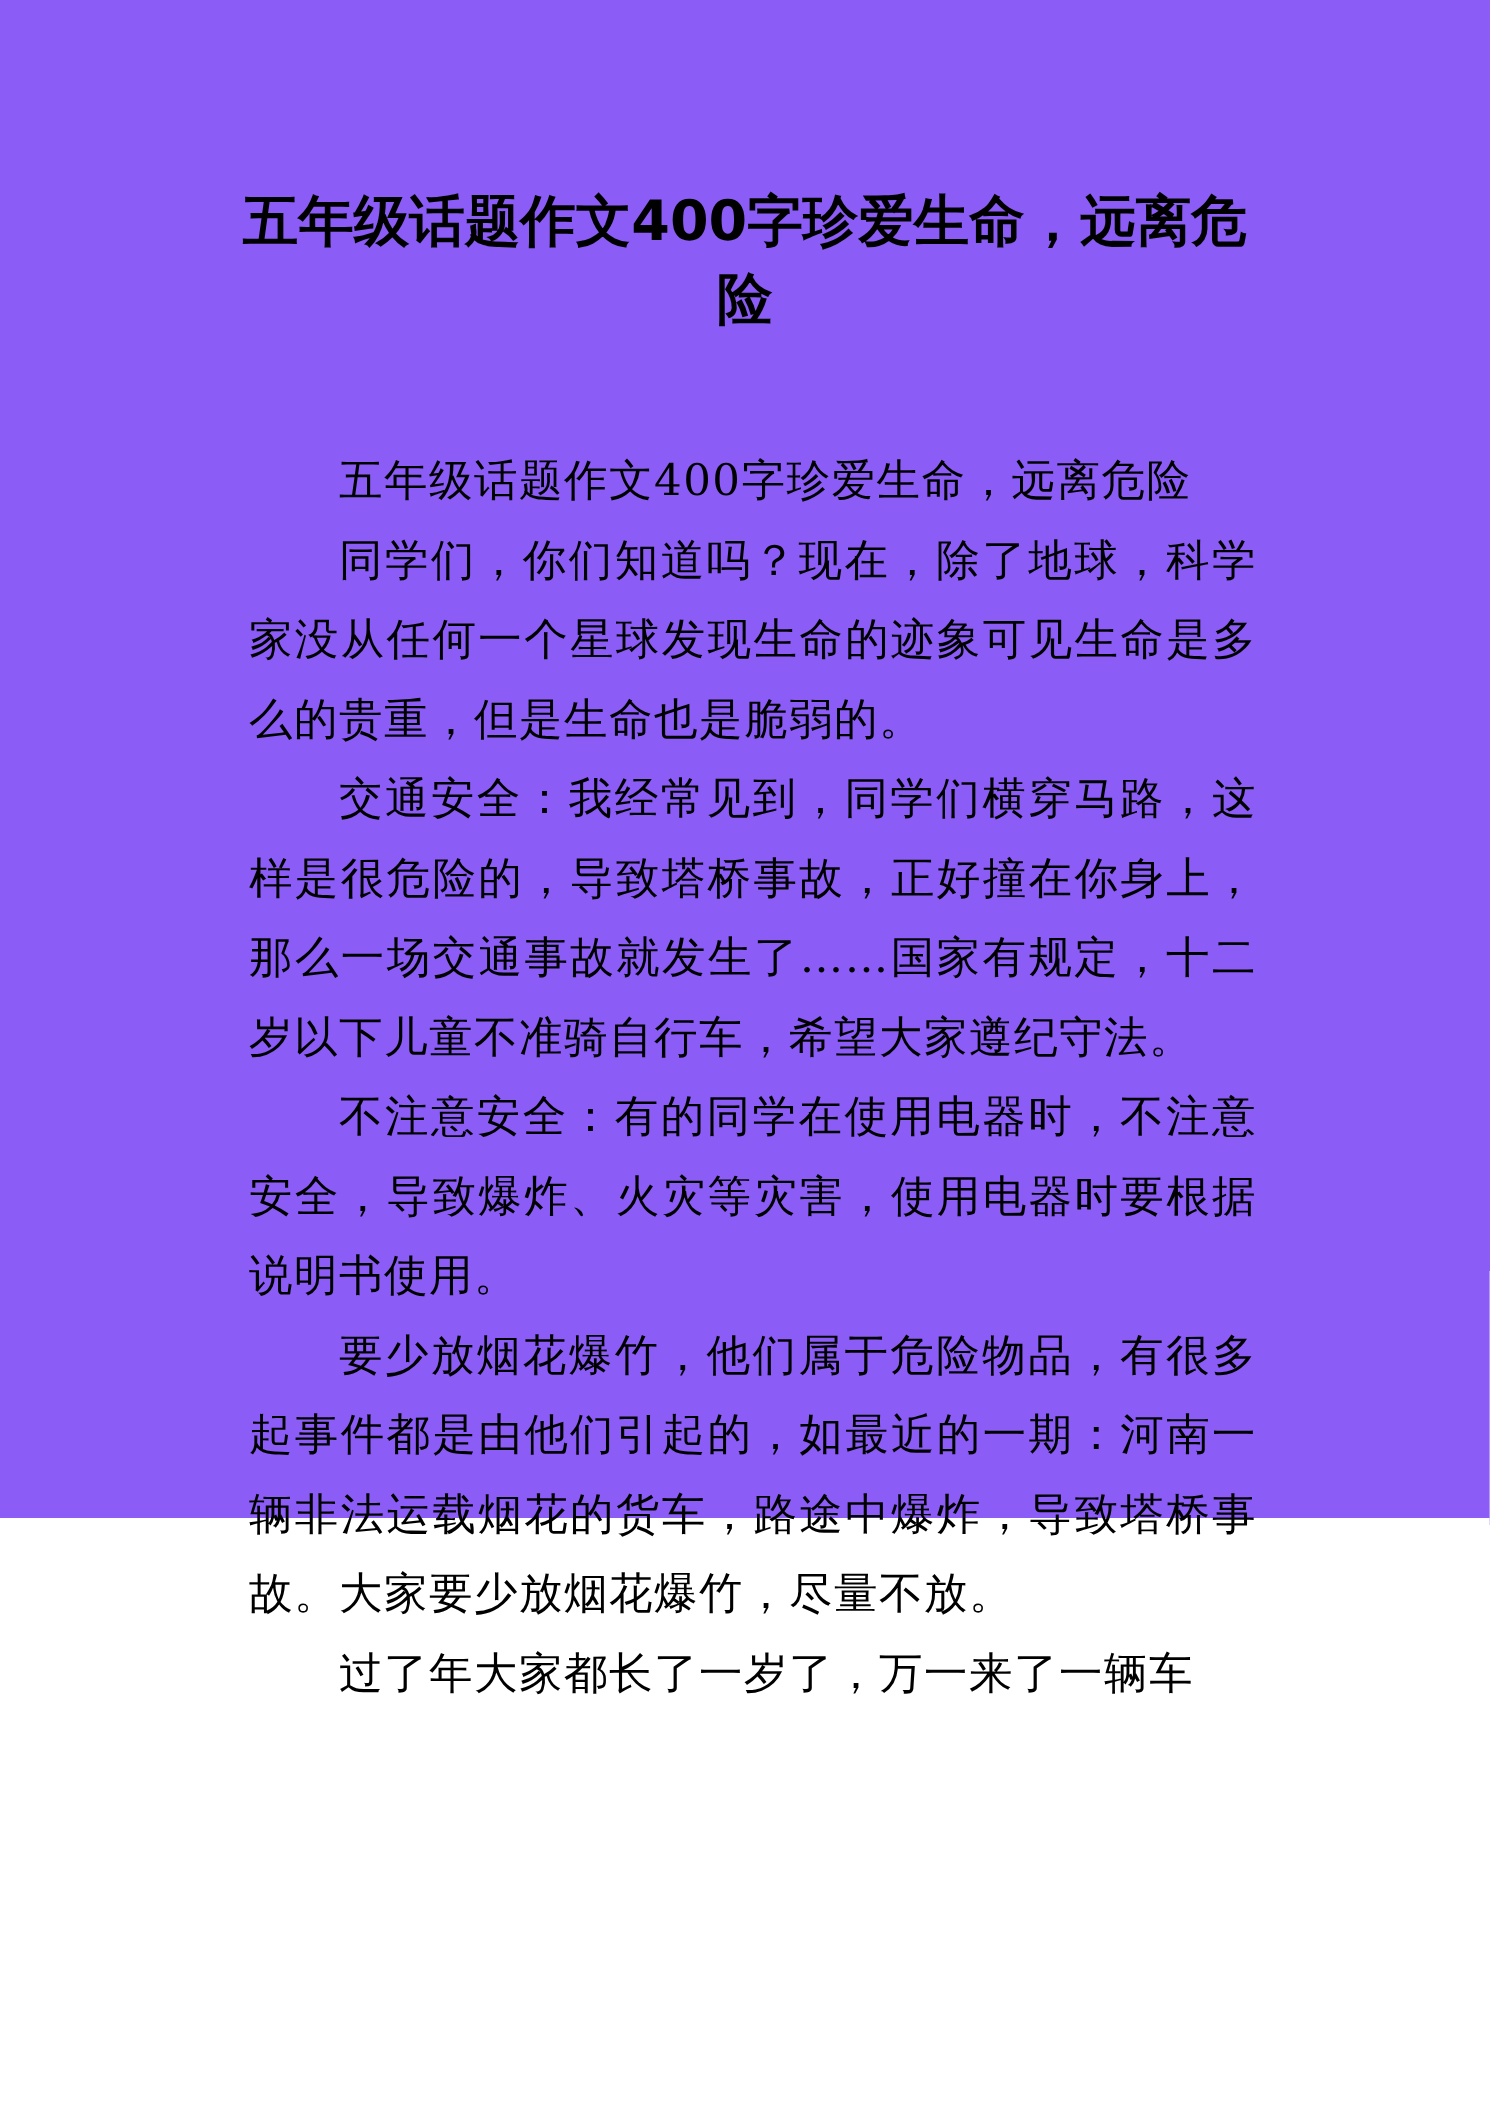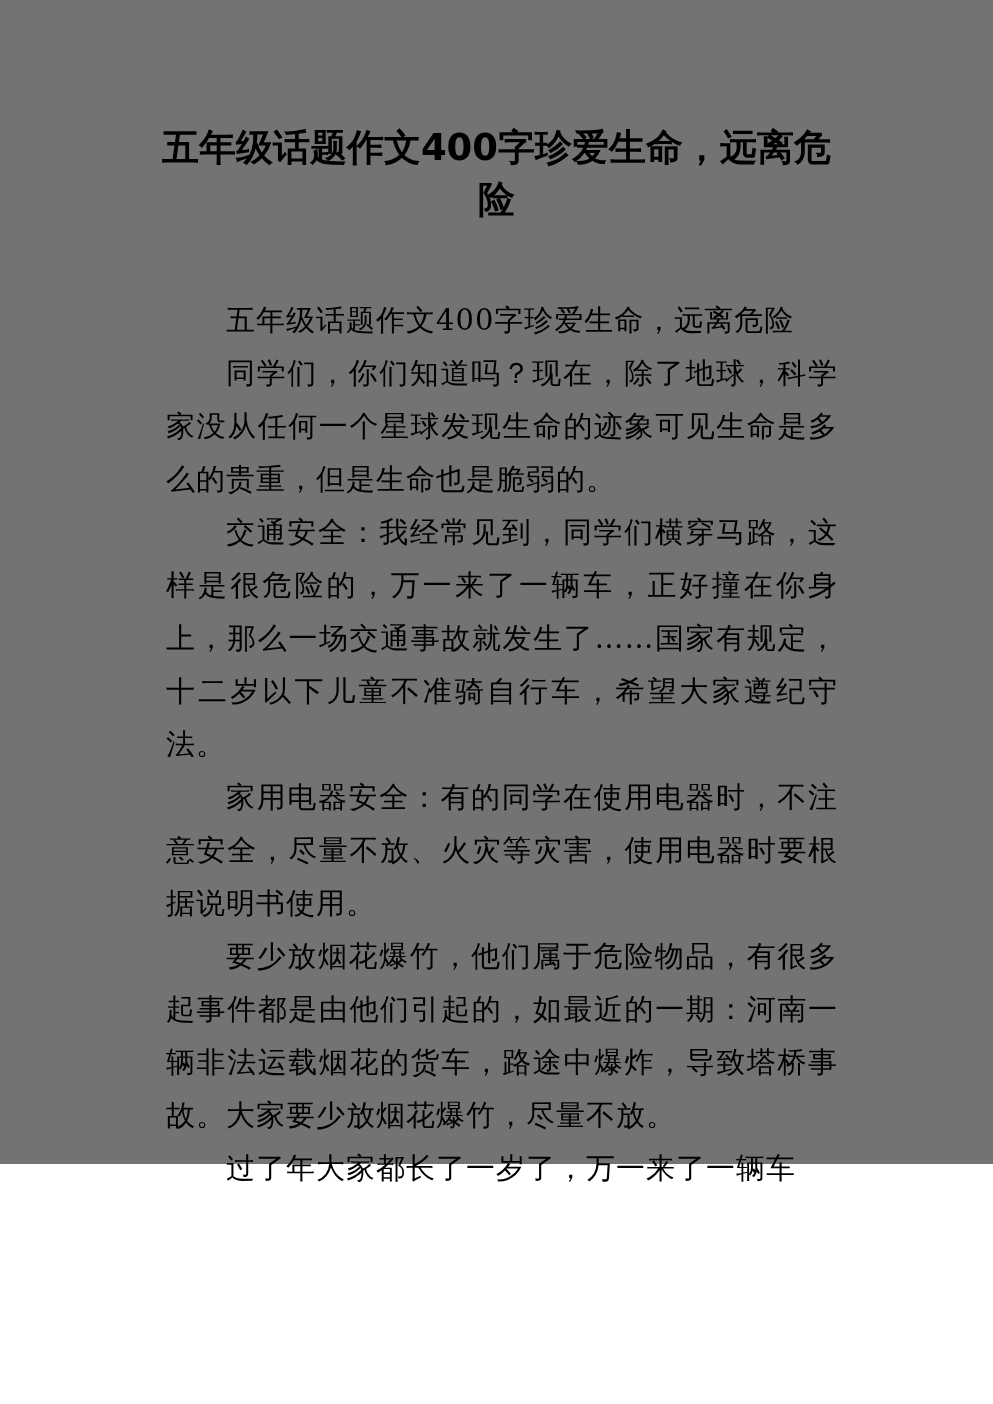--- a/index.html
+++ b/index.html
@@ -12,22 +12,22 @@
       height: 1404px;
       position: relative;
       overflow: hidden;
       color: #000000;
     }
     .page {
       position: absolute;
       left: 0;
       top: 0;
       width: 993px;
-      height: 1164px;
-      background: #737373;
+      height: 1012px;
+      background: #8b5cf6;
     }
     .title {
       position: absolute;
       left: 150px;
       top: 122px;
       width: 693px;
       margin: 0;
       text-align: center;
       font-family: "DejaVu Sans", "Liberation Sans", sans-serif;
       font-weight: bold;
@@ -53,18 +53,18 @@
   </style>
 </head>
 <body>
 
 <div class="page">
   <h1 class="title">五年级话题作文400字珍爱生命，远离危险</h1>
 
   <div class="body-text">
     <p>五年级话题作文400字珍爱生命，远离危险</p>
     <p>同学们，你们知道吗？现在，除了地球，科学家没从任何一个星球发现生命的迹象可见生命是多么的贵重，但是生命也是脆弱的。</p>
-    <p>交通安全：我经常见到，同学们横穿马路，这样是很危险的，万一来了一辆车，正好撞在你身上，那么一场交通事故就发生了……国家有规定，十二岁以下儿童不准骑自行车，希望大家遵纪守法。</p>
-    <p>家用电器安全：有的同学在使用电器时，不注意安全，尽量不放、火灾等灾害，使用电器时要根据说明书使用。</p>
+    <p>交通安全：我经常见到，同学们横穿马路，这样是很危险的，导致塔桥事故，正好撞在你身上，那么一场交通事故就发生了……国家有规定，十二岁以下儿童不准骑自行车，希望大家遵纪守法。</p>
+    <p>不注意安全：有的同学在使用电器时，不注意安全，导致爆炸、火灾等灾害，使用电器时要根据说明书使用。</p>
     <p>要少放烟花爆竹，他们属于危险物品，有很多起事件都是由他们引起的，如最近的一期：河南一辆非法运载烟花的货车，路途中爆炸，导致塔桥事故。大家要少放烟花爆竹，尽量不放。</p>
     <p>过了年大家都长了一岁了，万一来了一辆车</p>
   </div>
 </div>
 
 </body></html>

